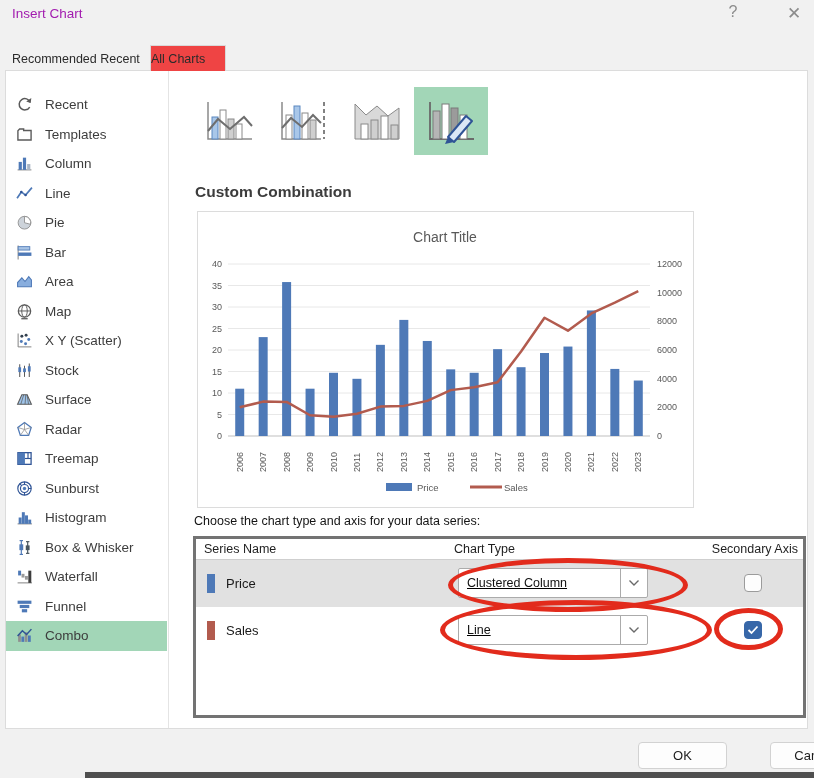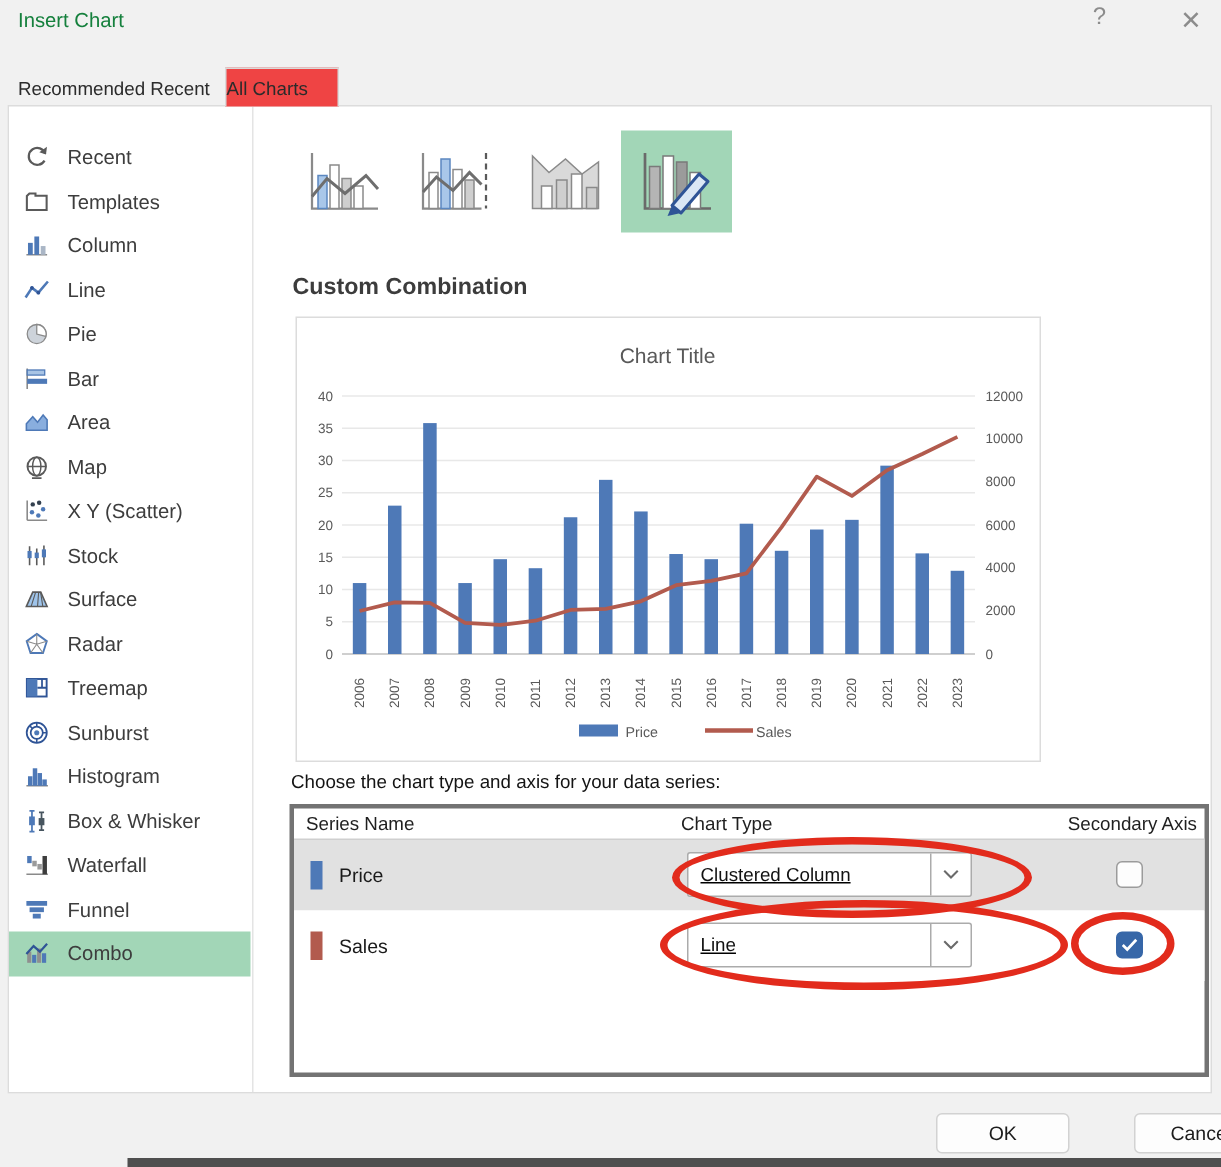--- a/index.html
+++ b/index.html
@@ -1,20 +1,20 @@
 <!DOCTYPE html>
 <html><head>
 <meta charset="utf-8">
 <style>
   html,body{margin:0;padding:0;background:#e9e9e9;}
   #app{position:relative;width:814px;height:778px;background:#f1f1f1;
        font-family:"Liberation Sans",sans-serif;overflow:hidden;
        --green:#a2d6b7;--red:#e22b1c;--cbblue:#3767a8;}
   
-  .title{position:absolute;left:12px;top:6px;font-size:13.5px;color:#15803d;}
+  .title{position:absolute;left:12px;top:6px;font-size:13.5px;color:#a21caf;}
   .tb-btn{position:absolute;top:3px;width:26px;text-align:center;font-size:16px;color:#8c8c8c;cursor:default;}
   .tb-help{left:720px;}
   .tb-close{left:781px;font-size:17px;}
   
   .tab{position:absolute;font-size:12.5px;color:#2b2b2b;cursor:default;}
   .tab-rec{left:8px;top:52px;padding:0 4px;}
   .tab-all{left:150px;top:45px;width:76px;height:26px;line-height:26px;text-align:left;
            background:#ef4444;border:1px solid #d9d9d9;border-bottom:none;z-index:3;box-sizing:border-box;}
   
   .content-panel{position:absolute;left:5px;top:70px;width:803px;height:659px;background:#fff;
@@ -53,21 +53,21 @@
   .checkbox{position:absolute;left:548px;top:14px;width:18px;height:18px;border:1px solid #9b9b9b;
             border-radius:4px;background:#fdfdfd;box-sizing:border-box;display:flex;align-items:center;justify-content:center;}
   .checkbox.checked{background:var(--cbblue);border-color:var(--cbblue);}
   
   .ellipse{position:absolute;border:5px solid var(--red);border-radius:50%;pointer-events:none;box-sizing:border-box;z-index:5;}
   #ell-price{left:448px;top:558px;width:240px;height:54px;}
   #ell-sales{left:440px;top:600px;width:272px;height:60px;}
   #ell-check{left:714px;top:608px;width:69px;height:42px;}
   
   .btn{position:absolute;top:742px;width:89px;height:27px;background:#fdfdfd;border:1px solid #d2d2d2;
-       border-radius:4px;font-size:13px;color:#1c1c1c;text-align:center;line-height:25px;box-sizing:border-box;cursor:default;}
+       border-radius:4px;font-size:13px;color:#1c1c1c;text-align:center;line-height:25px;box-sizing:border-box;cursor:default;margin-left:14px;}
   #btn-ok{left:624px;}
   #btn-cancel{left:756px;}
   .bottom-strip{position:absolute;left:85px;top:772px;width:729px;height:6px;background:#4f4f4f;}
 </style>
 </head>
 <body>
 
 <div id="app" style="--green: #a2d6b7; --red: #e22b1c; --cbblue: #3767a8;">
 
   <span class="title">Insert Chart</span>

